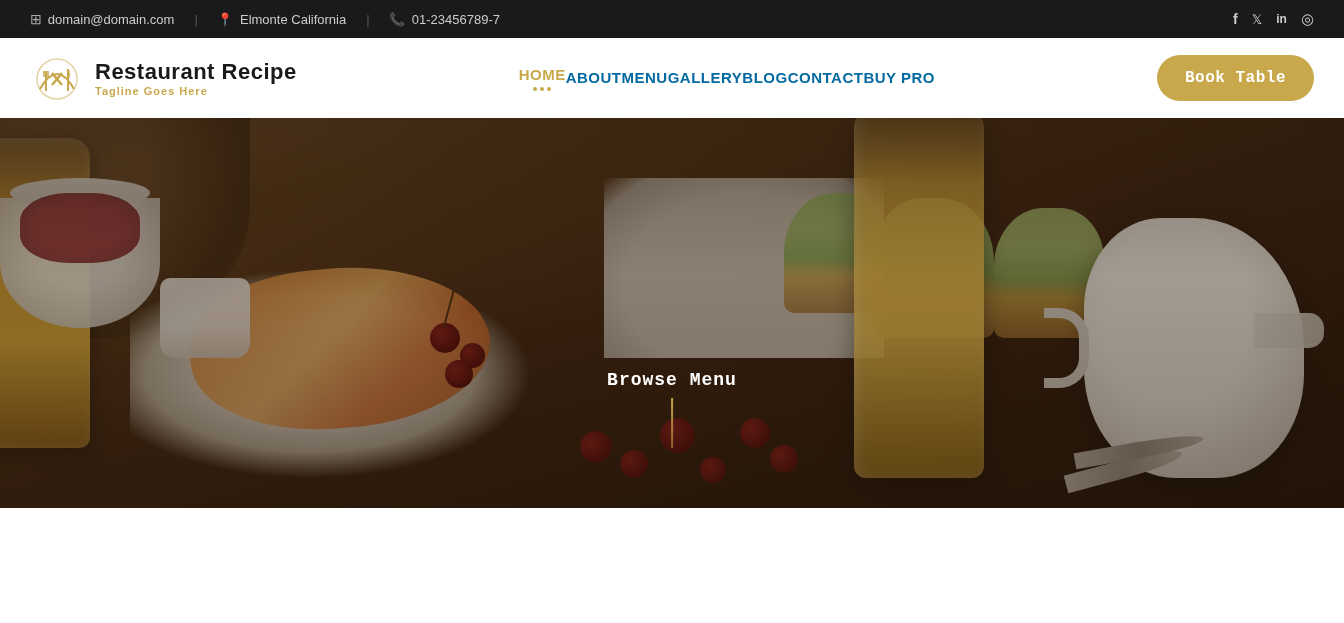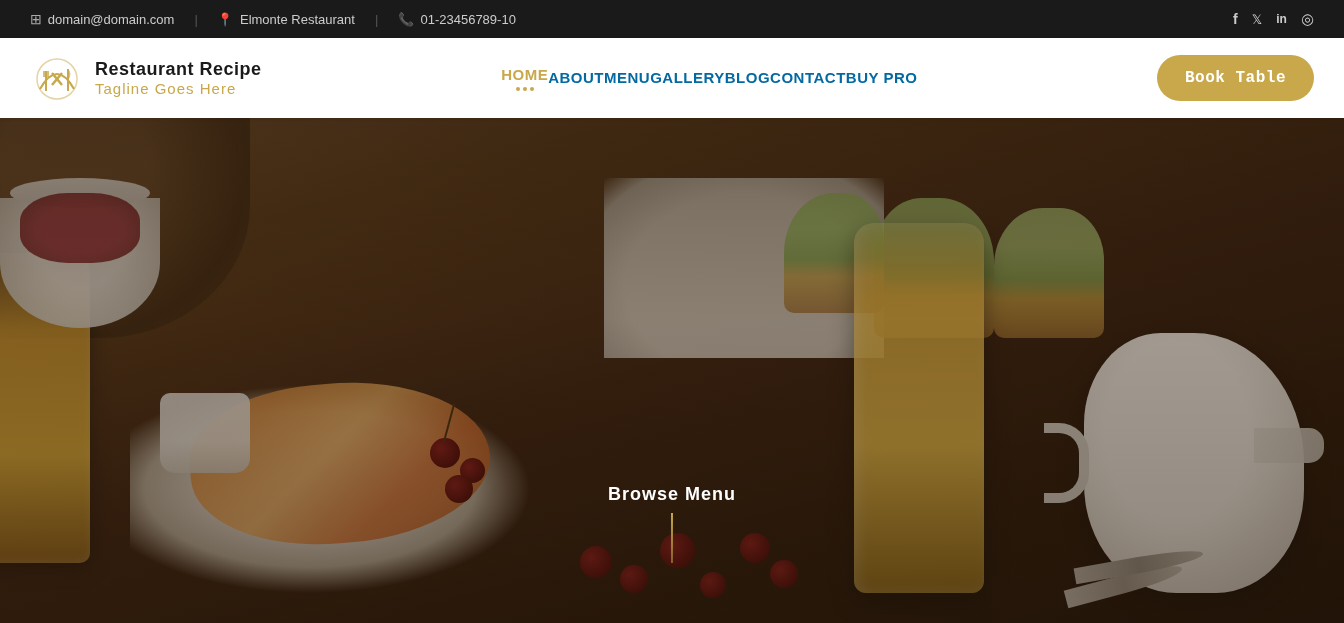--- a/index.html
+++ b/index.html
@@ -56,29 +56,30 @@
     .logo {
       display: flex;
       align-items: center;
       gap: 10px;
     }
     .logo-text {
       display: flex;
       flex-direction: column;
     }
     .logo-title {
-      font-size: 18px;
+      font-size: 22px;
       font-weight: bold;
       color: #1a1a1a;
       letter-spacing: 0.5px;
     }
     .logo-tagline {
-      font-size: 15px;
+      font-size: 11px;
       color: #c8a84b;
       letter-spacing: 1px;
+      font-weight: bold;
     }
 
     .nav-links {
       display: flex;
       align-items: center;
       list-style: none;
     }
     .nav-links li a {
       text-decoration: none;
       font-size: 15px;
@@ -118,22 +119,23 @@
       font-weight: bold;
       cursor: pointer;
       letter-spacing: 0.5px;
       font-family: Liberation Mono, monospace;
     }
 
     
     .hero {
       position: relative;
       width: 1344px;
-      height: 505px;
+      height: 390px;
       overflow: hidden;
+      font-family: Liberation Mono, monospace;
     }
     
     .hero-overlay {
       position: absolute;
       top: 0; left: 0;
       width: 100%; height: 100%;
       background: linear-gradient(
         to bottom,
         rgba(40,25,10,0.55) 0%,
         rgba(40,25,10,0.4) 40%,
@@ -183,26 +185,26 @@
 
 <div class="topbar">
   <div class="topbar-left">
     <div class="topbar-item">
       <span style="font-size:14px; color:#aaa;">⊞</span>
       <span>domain@domain.com</span>
     </div>
     <span class="topbar-divider">|</span>
     <div class="topbar-item">
       <span style="font-size:13px;">📍</span>
-      <span>Elmonte Restaurant</span>
+      <span>Elmonte California</span>
     </div>
     <span class="topbar-divider">|</span>
     <div class="topbar-item">
       <span style="font-size:13px;">📞</span>
-      <span>01-23456789-10</span>
+      <span>01-23456789-7</span>
     </div>
   </div>
   <div class="topbar-right">
     <a href="#" class="social-icon" style="font-weight:bold; font-size:14px;">f</a>
     <a href="#" class="social-icon" style="font-size:13px;">𝕏</a>
     <a href="#" class="social-icon" style="font-size:12px; font-weight:bold;">in</a>
     <a href="#" class="social-icon" style="font-size:15px;">◎</a>
   </div>
 </div>
 

